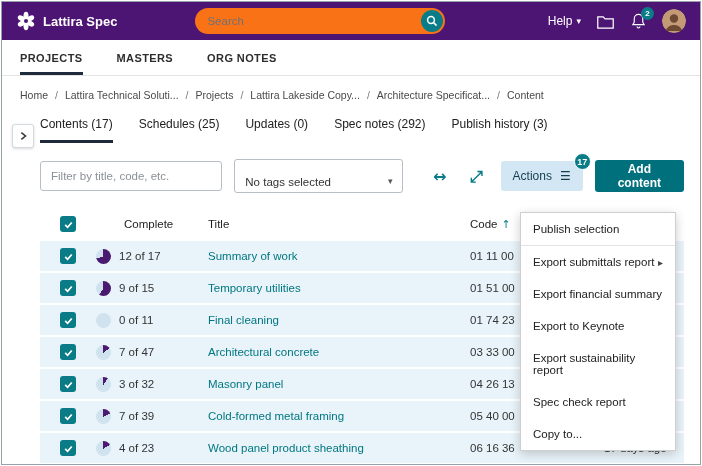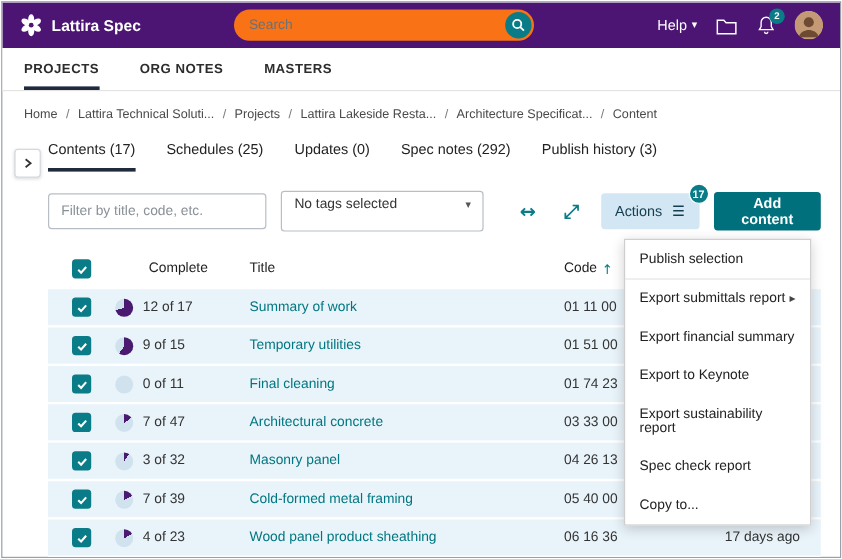--- a/index.html
+++ b/index.html
@@ -43,21 +43,21 @@
   
   .main{padding:0 16px 0 38px;position:relative}
   .content-tabs{display:flex;gap:26px;padding-top:14px}
   .ctab{font-size:12px;color:#222;padding-bottom:9px;border-bottom:3px solid transparent;cursor:pointer;white-space:nowrap}
   .ctab.active{font-weight:normal;border-bottom-color:var(--underline)}
 
   
   .toolbar{display:flex;align-items:center;gap:12px;margin-top:16px}
   .filter-input{width:205px;height:30px;border:1px solid #b7bec5;border-radius:3px;padding:0 10px;font-size:11.5px;font-family:"Liberation Sans",sans-serif;color:#333;outline:none}
   .filter-input::placeholder{color:#8a9097}
-  .tags-select{width:190px;height:30px;border:1px solid #b7bec5;border-radius:3px;display:flex;align-items:flex-end;justify-content:space-between;padding:16px 10px;font-size:11.5px;color:#333;cursor:pointer}
+  .tags-select{width:190px;height:30px;border:1px solid #b7bec5;border-radius:3px;display:flex;align-items:flex-start;justify-content:space-between;padding:16px 10px;font-size:11.5px;color:#333;cursor:pointer}
   .tags-select .glyph{font-size:9px;color:#555}
   .tb-spacer{flex:1}
   .icon-btn{width:28px;height:28px;display:flex;align-items:center;justify-content:center;color:var(--teal);font-size:16px;cursor:pointer;font-weight:bold}
   .actions-btn{position:relative;height:30px;padding:0 12px;background:#d3e6f3;border:none;border-radius:3px;display:flex;align-items:center;gap:8px;font-size:12px;color:#143d50;cursor:pointer;font-family:"Liberation Sans",sans-serif}
   .actions-btn .glyph{font-size:12px}
   .actions-badge{position:absolute;top:-8px;right:-8px;min-width:17px;height:17px;border-radius:50%;background:var(--teal);color:#fff;font-size:9px;font-weight:bold;display:flex;align-items:center;justify-content:center;border:1px solid #fff;padding:0 2px}
   .add-btn{height:32px;padding:0 14px;background:var(--teal-dark);color:#fff;border:none;border-radius:3px;font-size:12px;font-weight:bold;cursor:pointer;font-family:"Liberation Sans",sans-serif}
 
   
   .table{margin-top:14px}
@@ -69,21 +69,21 @@
   .trow{height:32px;background:var(--row-bg);border-bottom:2px solid #fff;font-size:11.5px}
   .cb-cell{display:flex;justify-content:center}
   .checkbox{width:16px;height:16px;border-radius:3px;background:var(--teal);display:flex;align-items:center;justify-content:center;cursor:pointer}
   .complete-cell{display:flex;align-items:center;gap:8px;color:#333}
   .pie{width:15px;height:15px;border-radius:50%;flex:0 0 15px}
   .title-link{color:var(--link);text-decoration:none;cursor:pointer}
   .code-cell{color:#333}
   .updated-cell{color:#333;padding-left:18px;white-space:nowrap}
 
   
-  .menu{position:absolute;right:24px;top:197px;width:156px;background:#fff;border:1px solid #cfcfcf;box-shadow:0 3px 10px rgba(0,0,0,.2);z-index:10}
+  .menu{position:absolute;right:24px;top:210px;width:156px;background:#fff;border:1px solid #cfcfcf;box-shadow:0 3px 10px rgba(0,0,0,.2);z-index:10}
   .menu-item{padding:10px 12px;font-size:11.5px;color:#222;display:flex;justify-content:space-between;align-items:center;cursor:pointer}
   .menu-item.divided{border-bottom:1px solid #e4e4e4}
   .mi-arrow{font-size:10px;color:#444}
 </style>
 </head>
 <body>
 
 <div class="window">
 
   <div class="topbar">
@@ -136,32 +136,32 @@
           <circle cx="12" cy="12" r="12" fill="#c49a76"></circle>
           <circle cx="12" cy="9.5" r="4.2" fill="#6e4a33"></circle>
           <path d="M3.5 22c1.6-4.4 5.2-6 8.5-6s6.9 1.6 8.5 6z" fill="#6e4a33"></path>
         </svg>
       </span>
     </div>
   </div>
 
   <div class="navbar" id="nav-tabs">
       <div class="nav-tab active">PROJECTS</div>
+      <div class="nav-tab">MASTERS</div>
       <div class="nav-tab">ORG NOTES</div>
-      <div class="nav-tab">MASTERS</div>
     </div>
 
   <div class="breadcrumb" id="breadcrumb">
       <span class="crumb">Home</span>
       <span class="sep">/</span>
       <span class="crumb">Lattira Technical Soluti...</span>
       <span class="sep">/</span>
       <span class="crumb">Projects</span>
       <span class="sep">/</span>
-      <span class="crumb">Lattira Lakeside Resta...</span>
+      <span class="crumb">Lattira Lakeside Copy...</span>
       <span class="sep">/</span>
       <span class="crumb">Architecture Specificat...</span>
       <span class="sep">/</span>
       <span class="crumb">Content</span>
     </div>
 
   <div class="expander">
     <svg width="10" height="10" viewBox="0 0 12 12" fill="none" stroke="#333" stroke-width="1.8">
       <polyline points="4,2 9,6 4,10"></polyline>
     </svg>

